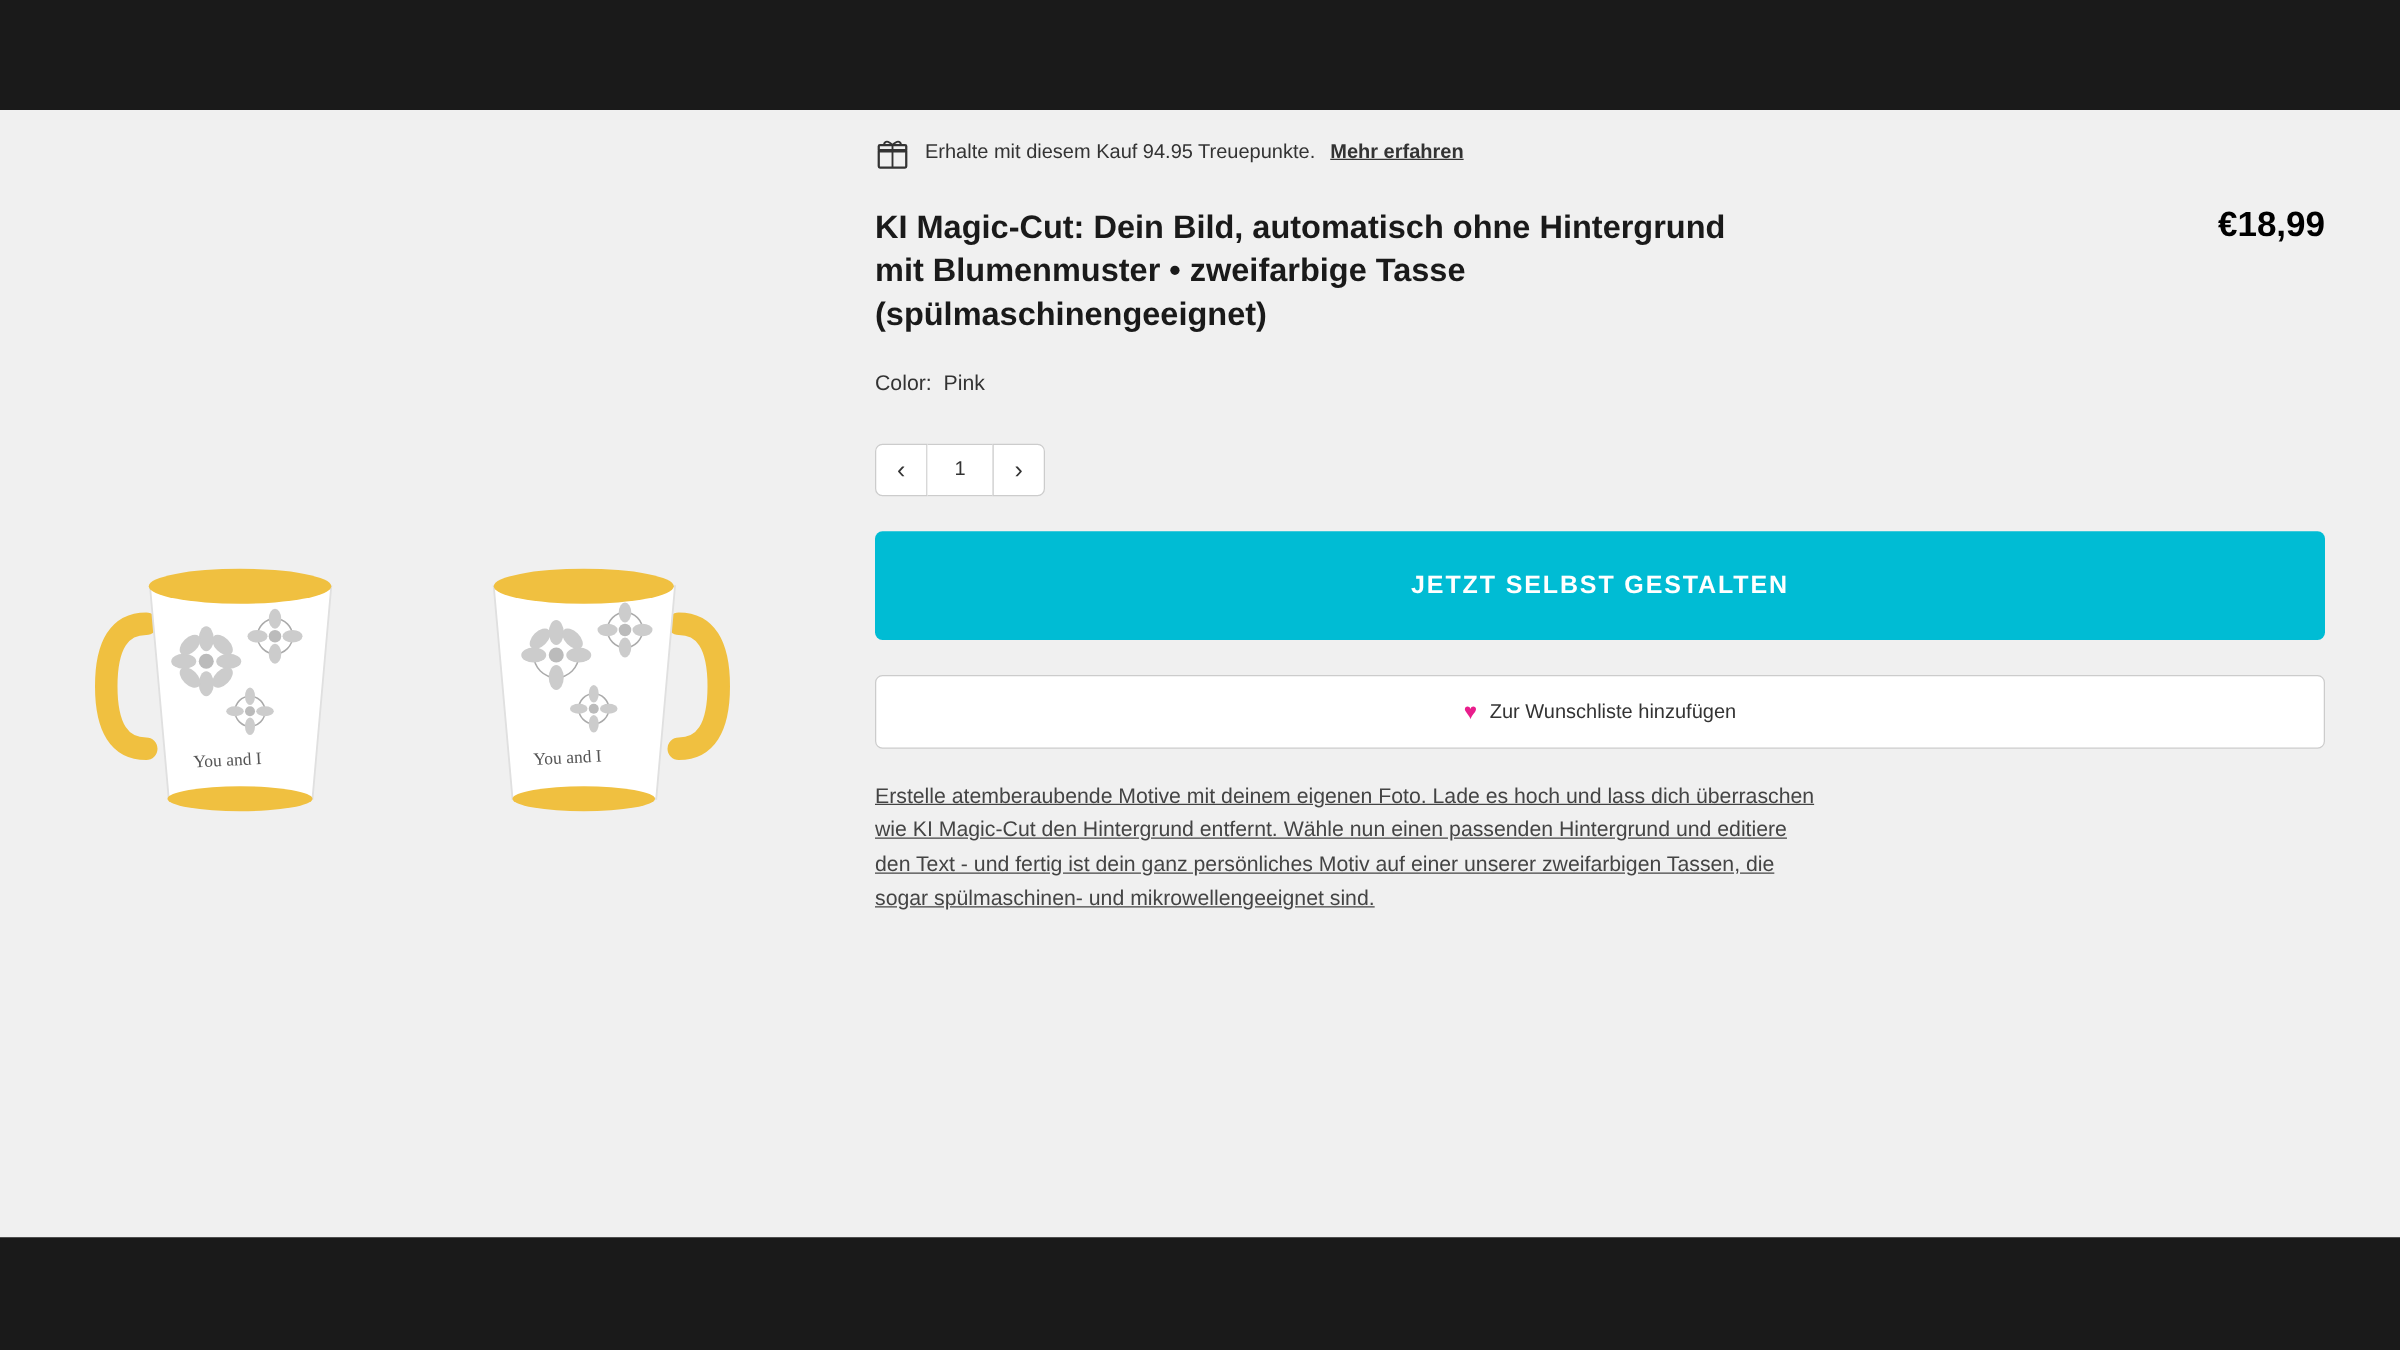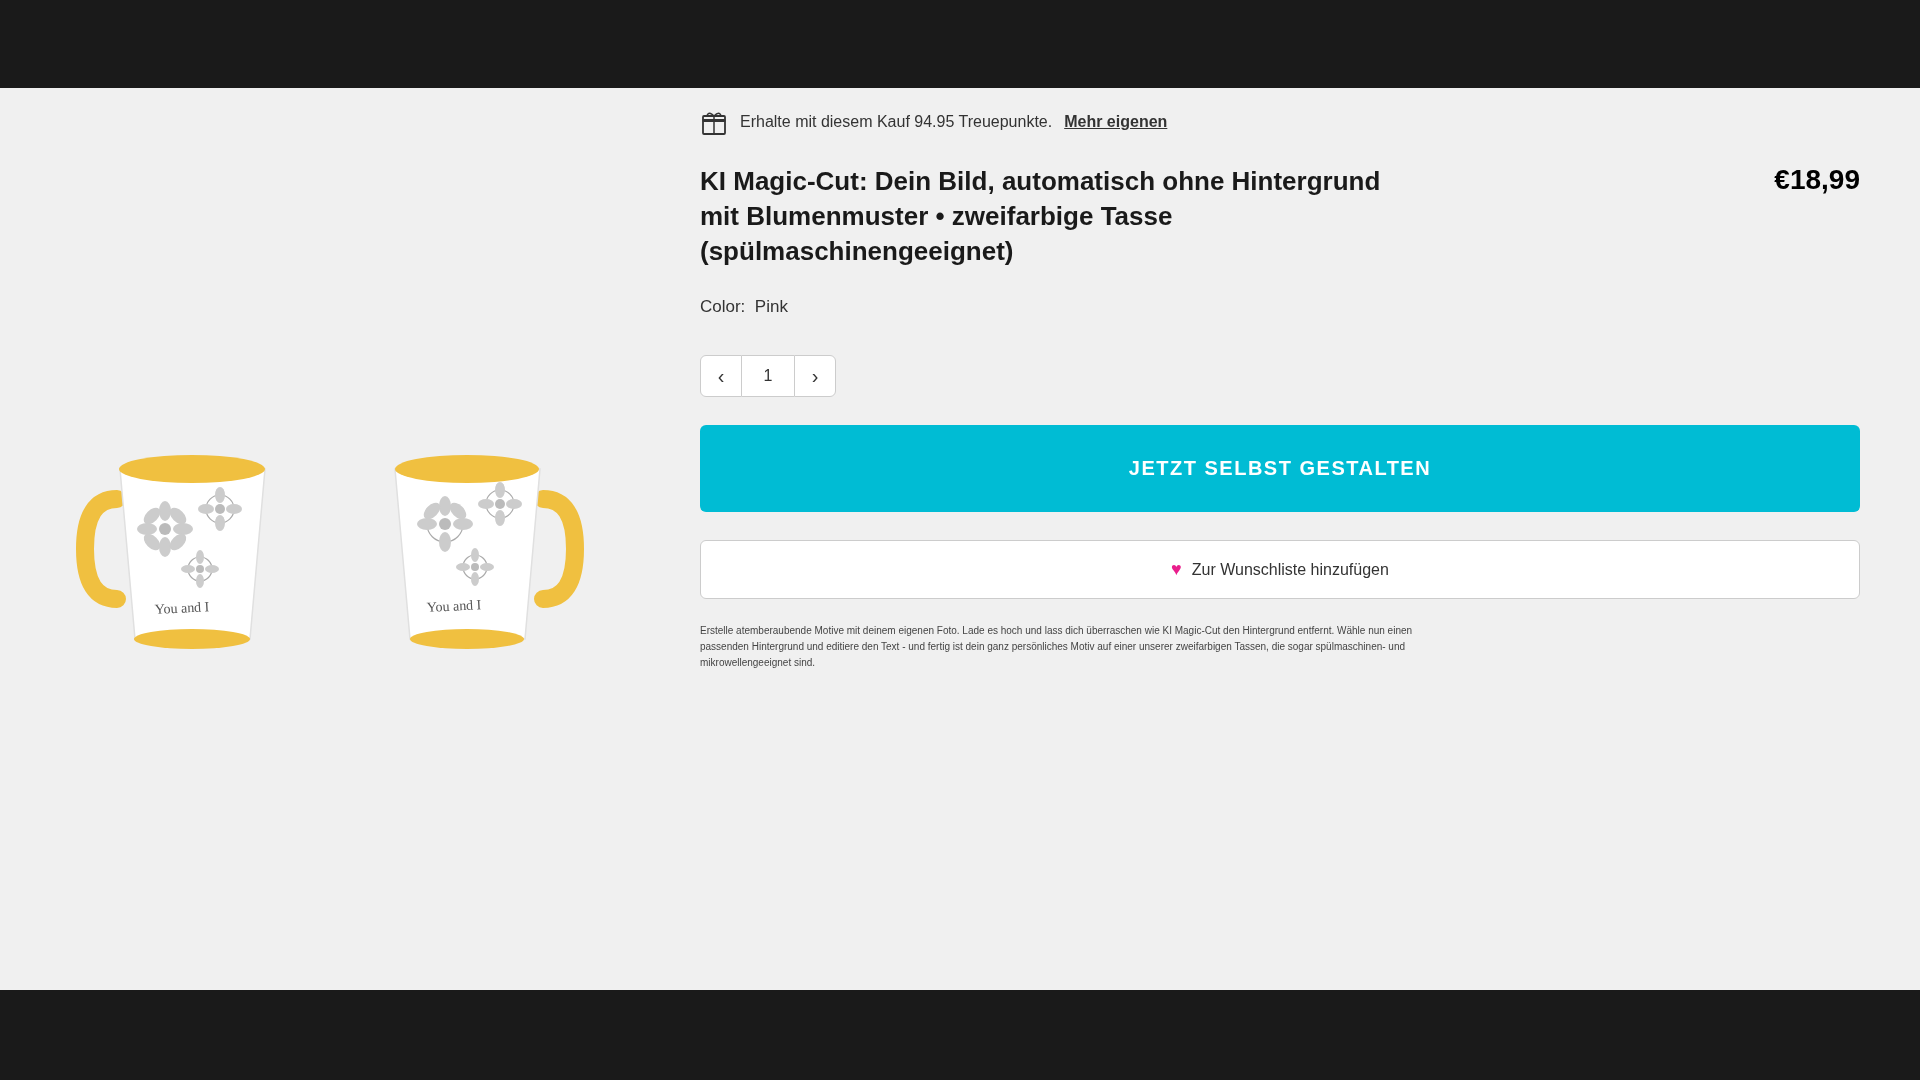--- a/index.html
+++ b/index.html
@@ -231,24 +231,25 @@
       margin-bottom: 24px;
     }
 
     .heart-icon {
       color: #e91e8c;
       font-size: 18px;
     }
 
     
     .product-description {
-      font-size: 10px;
+      font-size: 17px;
       color: #444;
       line-height: 1.6;
       max-width: 760px;
+      text-decoration: underline;
     }
   </style>
 </head>
 <body>
 
 <div class="top-bar"></div>
 
 <div class="main-content">
 
   <div class="product-images">
@@ -337,21 +338,21 @@
 
     <div class="loyalty-banner">
       <svg class="gift-icon" viewBox="0 0 28 28" fill="none" xmlns="http://www.w3.org/2000/svg">
         <rect x="3" y="12" width="22" height="14" rx="1" stroke="#333" stroke-width="1.8" fill="none"></rect>
         <rect x="3" y="8" width="22" height="5" rx="1" stroke="#333" stroke-width="1.8" fill="none"></rect>
         <line x1="14" y1="8" x2="14" y2="26" stroke="#333" stroke-width="1.5"></line>
         <path d="M14 8 Q10 4 8 6 Q6 8 10 8" stroke="#333" stroke-width="1.5" fill="none"></path>
         <path d="M14 8 Q18 4 20 6 Q22 8 18 8" stroke="#333" stroke-width="1.5" fill="none"></path>
       </svg>
       <span>Erhalte mit diesem Kauf 94.95 Treuepunkte.</span>
-      <a>Mehr eigenen</a>
+      <a>Mehr erfahren</a>
     </div>
 
     <div class="product-header">
       <h1 class="product-title">KI Magic-Cut: Dein Bild, automatisch ohne Hintergrund mit Blumenmuster • zweifarbige Tasse (spülmaschinengeeignet)</h1>
       <span class="product-price">€18,99</span>
     </div>
 
     <div class="color-section">
       <div class="color-label">
         <span>Color:</span>

